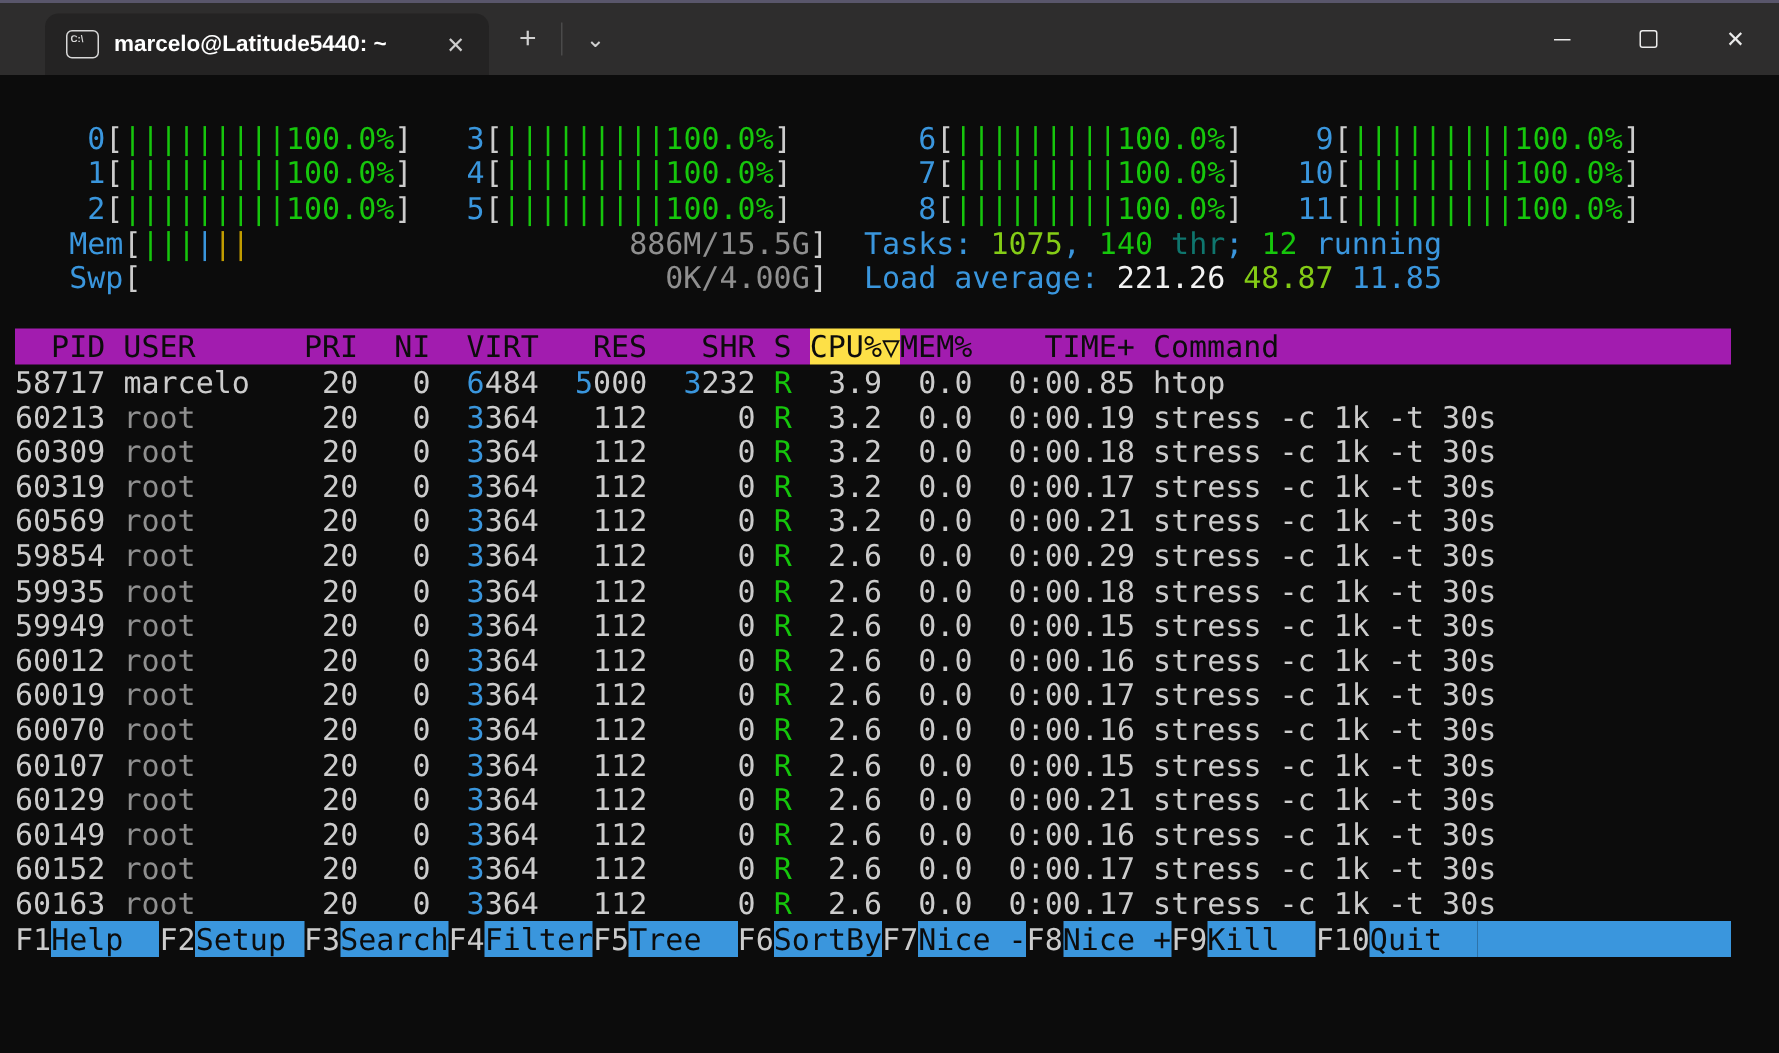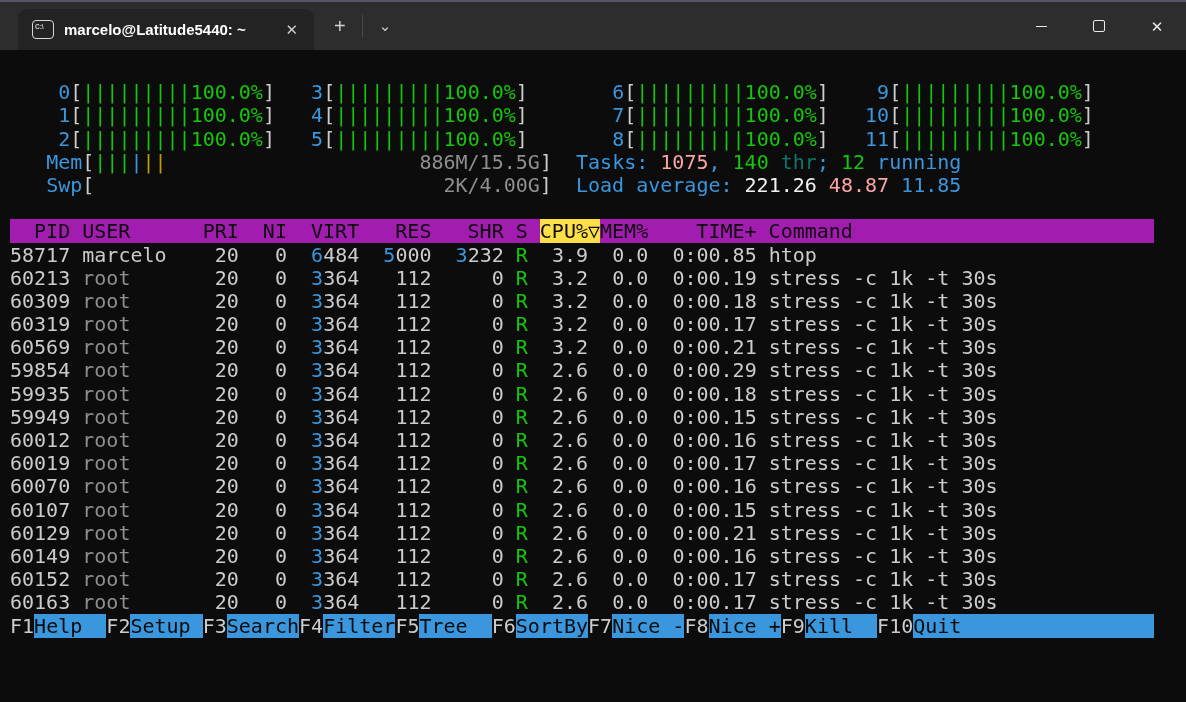--- a/index.html
+++ b/index.html
@@ -1,19 +1,19 @@
 <!DOCTYPE html>
 <html><head>
 <meta charset="utf-8">
 <style>
   html,body{margin:0;padding:0;background:#000;}
   .window{position:relative;width:1186px;height:702px;background:#0c0c0c;overflow:hidden;
           font-family:"Liberation Sans",sans-serif;}
   .top-edge{height:2px;background:#59566b;}
-  .titlebar{height:48px;background:#2e2d2d;display:flex;align-items:stretch;position:relative;}
+  .titlebar{height:48px;background:#2e2d2d;display:flex;align-items:stretch;position:relative;padding-left:12px;}
   .tab{margin-left:18px;margin-top:7px;width:272px;background:#242323;border-radius:9px 9px 0 0;
        display:flex;align-items:center;gap:10px;padding:0 10px 0 14px;}
   .tab-icon{width:20px;height:17px;border:1.6px solid #d8d8d8;border-radius:4px;flex:0 0 auto;
             display:flex;align-items:flex-start;justify-content:flex-start;}
   .tab-icon span{font-size:6.5px;color:#d8d8d8;padding:2px 0 0 2px;font-weight:bold;letter-spacing:0;}
   .tab-title{color:#ffffff;font-size:15px;font-weight:700;flex:1;white-space:nowrap;overflow:hidden;}
   .tab-close{color:#cccccc;font-size:15px;padding:2px 6px;cursor:default;}
   .newtab{color:#d0d0d0;font-size:20px;display:flex;align-items:center;padding:0 16px;margin-left:4px;}
   .tabbar-sep{width:1px;height:22px;background:#4a4a4a;align-self:center;}
   .dropdown{color:#d0d0d0;font-size:15px;display:flex;align-items:center;padding:0 16px;}
@@ -21,21 +21,21 @@
   .win-btn{width:58px;display:flex;align-items:center;justify-content:center;color:#ebebeb;}
   .min-glyph{width:11px;height:0;border-top:1.4px solid #ebebeb;display:block;}
   .max-glyph{width:10px;height:10px;border:1.4px solid #ebebeb;border-radius:2px;display:block;}
   .close-glyph{font-size:15px;line-height:1;}
   .screen{position:absolute;top:50px;left:0;right:0;bottom:0;background:#0c0c0c;
           padding:8px 0 0 10px;font-family:"DejaVu Sans Mono",monospace;
           font-size:20px;line-height:23.2px;color:#cccccc;}
   .line{white-space:pre;height:23.2px;width:max-content;min-width:10px;}
   .c-fg{color:#cccccc}
   .c-cyan{color:#3a96dd}
-  .c-bcyan{color:#fca5a5}
+  .c-bcyan{color:#84cc16}
   .c-green{color:#16c60c}
   .c-dgreen{color:#0f766e}
   .c-yellow{color:#c19c00}
   .c-gray{color:#8f8f8f}
   .c-bwhite{color:#f2f2f2}
   .hdr{background:#a21caf;color:#0c0c0c}
   .hdr-sort{background:#fde047;color:#0c0c0c}
   .sel{background:#3a96dd;color:#0c0c0c}
   .fkey-label{background:#3a96dd;color:#0c0c0c}
 </style>
@@ -70,21 +70,21 @@
           <span class="close-glyph">✕</span>
         </div>
     </div>
   </div>
   <div class="screen">
       <div class="line"></div>
       <div class="line"><span>   </span><span class="c-cyan"> 0</span><span class="c-fg">[</span><span class="c-green">|||||||||</span><span class="c-green">100.0%</span><span class="c-fg">]</span><span>  </span><span class="c-cyan"> 3</span><span class="c-fg">[</span><span class="c-green">|||||||||</span><span class="c-green">100.0%</span><span class="c-fg">]</span><span>      </span><span class="c-cyan"> 6</span><span class="c-fg">[</span><span class="c-green">|||||||||</span><span class="c-green">100.0%</span><span class="c-fg">]</span><span>   </span><span class="c-cyan"> 9</span><span class="c-fg">[</span><span class="c-green">|||||||||</span><span class="c-green">100.0%</span><span class="c-fg">]</span></div>
       <div class="line"><span>   </span><span class="c-cyan"> 1</span><span class="c-fg">[</span><span class="c-green">|||||||||</span><span class="c-green">100.0%</span><span class="c-fg">]</span><span>  </span><span class="c-cyan"> 4</span><span class="c-fg">[</span><span class="c-green">|||||||||</span><span class="c-green">100.0%</span><span class="c-fg">]</span><span>      </span><span class="c-cyan"> 7</span><span class="c-fg">[</span><span class="c-green">|||||||||</span><span class="c-green">100.0%</span><span class="c-fg">]</span><span>   </span><span class="c-cyan">10</span><span class="c-fg">[</span><span class="c-green">|||||||||</span><span class="c-green">100.0%</span><span class="c-fg">]</span></div>
       <div class="line"><span>   </span><span class="c-cyan"> 2</span><span class="c-fg">[</span><span class="c-green">|||||||||</span><span class="c-green">100.0%</span><span class="c-fg">]</span><span>  </span><span class="c-cyan"> 5</span><span class="c-fg">[</span><span class="c-green">|||||||||</span><span class="c-green">100.0%</span><span class="c-fg">]</span><span>      </span><span class="c-cyan"> 8</span><span class="c-fg">[</span><span class="c-green">|||||||||</span><span class="c-green">100.0%</span><span class="c-fg">]</span><span>   </span><span class="c-cyan">11</span><span class="c-fg">[</span><span class="c-green">|||||||||</span><span class="c-green">100.0%</span><span class="c-fg">]</span></div>
       <div class="line"><span>   </span><span class="c-cyan">Mem</span><span class="c-fg">[</span><span class="c-green">|</span><span class="c-green">|</span><span class="c-green">|</span><span class="c-cyan">|</span><span class="c-yellow">|</span><span class="c-yellow">|</span><span>                     </span><span class="c-gray">886M/15.5G</span><span class="c-fg">]</span><span>  </span><span class="c-cyan">Tasks: </span><span class="c-bcyan">1075</span><span class="c-cyan">, </span><span class="c-green">140</span><span class="c-dgreen"> thr</span><span class="c-cyan">; </span><span class="c-green">12</span><span class="c-cyan"> running</span></div>
-      <div class="line"><span>   </span><span class="c-cyan">Swp</span><span class="c-fg">[</span><span>                             </span><span class="c-gray">2K/4.00G</span><span class="c-fg">]</span><span>  </span><span class="c-cyan">Load average: </span><span class="c-bwhite">221.26</span><span> </span><span class="c-bcyan">48.87</span><span> </span><span class="c-cyan">11.85</span></div>
+      <div class="line"><span>   </span><span class="c-cyan">Swp</span><span class="c-fg">[</span><span>                             </span><span class="c-gray">0K/4.00G</span><span class="c-fg">]</span><span>  </span><span class="c-cyan">Load average: </span><span class="c-bwhite">221.26</span><span> </span><span class="c-bcyan">48.87</span><span> </span><span class="c-cyan">11.85</span></div>
       <div class="line"></div>
       <div class="line"><span class="hdr">  PID USER      PRI  NI  VIRT   RES   SHR S </span><span class="hdr-sort">CPU%▽</span><span class="hdr">MEM%    TIME+ Command                         </span></div>
       <div class="line"><span class="c-fg">58717</span><span> </span><span class="c-fg">marcelo  </span><span> </span><span class="c-fg"> 20</span><span> </span><span class="c-fg">  0</span><span> </span><span> </span><span class="c-cyan">6</span><span class="c-fg">484</span><span> </span><span> </span><span class="c-cyan">5</span><span class="c-fg">000</span><span> </span><span> </span><span class="c-cyan">3</span><span class="c-fg">232</span><span> </span><span class="c-green">R</span><span> </span><span class="c-fg"> 3.9</span><span> </span><span class="c-fg"> 0.0</span><span> </span><span class="c-fg"> 0:00.85</span><span> </span><span class="c-fg">htop</span></div>
       <div class="line"><span class="c-fg">60213</span><span> </span><span class="c-gray">root     </span><span> </span><span class="c-fg"> 20</span><span> </span><span class="c-fg">  0</span><span> </span><span> </span><span class="c-cyan">3</span><span class="c-fg">364</span><span> </span><span>  </span><span class="c-fg">112</span><span> </span><span>    </span><span class="c-fg">0</span><span> </span><span class="c-green">R</span><span> </span><span class="c-fg"> 3.2</span><span> </span><span class="c-fg"> 0.0</span><span> </span><span class="c-fg"> 0:00.19</span><span> </span><span class="c-fg">stress -c 1k -t 30s</span></div>
       <div class="line"><span class="c-fg">60309</span><span> </span><span class="c-gray">root     </span><span> </span><span class="c-fg"> 20</span><span> </span><span class="c-fg">  0</span><span> </span><span> </span><span class="c-cyan">3</span><span class="c-fg">364</span><span> </span><span>  </span><span class="c-fg">112</span><span> </span><span>    </span><span class="c-fg">0</span><span> </span><span class="c-green">R</span><span> </span><span class="c-fg"> 3.2</span><span> </span><span class="c-fg"> 0.0</span><span> </span><span class="c-fg"> 0:00.18</span><span> </span><span class="c-fg">stress -c 1k -t 30s</span></div>
       <div class="line"><span class="c-fg">60319</span><span> </span><span class="c-gray">root     </span><span> </span><span class="c-fg"> 20</span><span> </span><span class="c-fg">  0</span><span> </span><span> </span><span class="c-cyan">3</span><span class="c-fg">364</span><span> </span><span>  </span><span class="c-fg">112</span><span> </span><span>    </span><span class="c-fg">0</span><span> </span><span class="c-green">R</span><span> </span><span class="c-fg"> 3.2</span><span> </span><span class="c-fg"> 0.0</span><span> </span><span class="c-fg"> 0:00.17</span><span> </span><span class="c-fg">stress -c 1k -t 30s</span></div>
       <div class="line"><span class="c-fg">60569</span><span> </span><span class="c-gray">root     </span><span> </span><span class="c-fg"> 20</span><span> </span><span class="c-fg">  0</span><span> </span><span> </span><span class="c-cyan">3</span><span class="c-fg">364</span><span> </span><span>  </span><span class="c-fg">112</span><span> </span><span>    </span><span class="c-fg">0</span><span> </span><span class="c-green">R</span><span> </span><span class="c-fg"> 3.2</span><span> </span><span class="c-fg"> 0.0</span><span> </span><span class="c-fg"> 0:00.21</span><span> </span><span class="c-fg">stress -c 1k -t 30s</span></div>
       <div class="line"><span class="c-fg">59854</span><span> </span><span class="c-gray">root     </span><span> </span><span class="c-fg"> 20</span><span> </span><span class="c-fg">  0</span><span> </span><span> </span><span class="c-cyan">3</span><span class="c-fg">364</span><span> </span><span>  </span><span class="c-fg">112</span><span> </span><span>    </span><span class="c-fg">0</span><span> </span><span class="c-green">R</span><span> </span><span class="c-fg"> 2.6</span><span> </span><span class="c-fg"> 0.0</span><span> </span><span class="c-fg"> 0:00.29</span><span> </span><span class="c-fg">stress -c 1k -t 30s</span></div>
       <div class="line"><span class="c-fg">59935</span><span> </span><span class="c-gray">root     </span><span> </span><span class="c-fg"> 20</span><span> </span><span class="c-fg">  0</span><span> </span><span> </span><span class="c-cyan">3</span><span class="c-fg">364</span><span> </span><span>  </span><span class="c-fg">112</span><span> </span><span>    </span><span class="c-fg">0</span><span> </span><span class="c-green">R</span><span> </span><span class="c-fg"> 2.6</span><span> </span><span class="c-fg"> 0.0</span><span> </span><span class="c-fg"> 0:00.18</span><span> </span><span class="c-fg">stress -c 1k -t 30s</span></div>
       <div class="line"><span class="c-fg">59949</span><span> </span><span class="c-gray">root     </span><span> </span><span class="c-fg"> 20</span><span> </span><span class="c-fg">  0</span><span> </span><span> </span><span class="c-cyan">3</span><span class="c-fg">364</span><span> </span><span>  </span><span class="c-fg">112</span><span> </span><span>    </span><span class="c-fg">0</span><span> </span><span class="c-green">R</span><span> </span><span class="c-fg"> 2.6</span><span> </span><span class="c-fg"> 0.0</span><span> </span><span class="c-fg"> 0:00.15</span><span> </span><span class="c-fg">stress -c 1k -t 30s</span></div>

